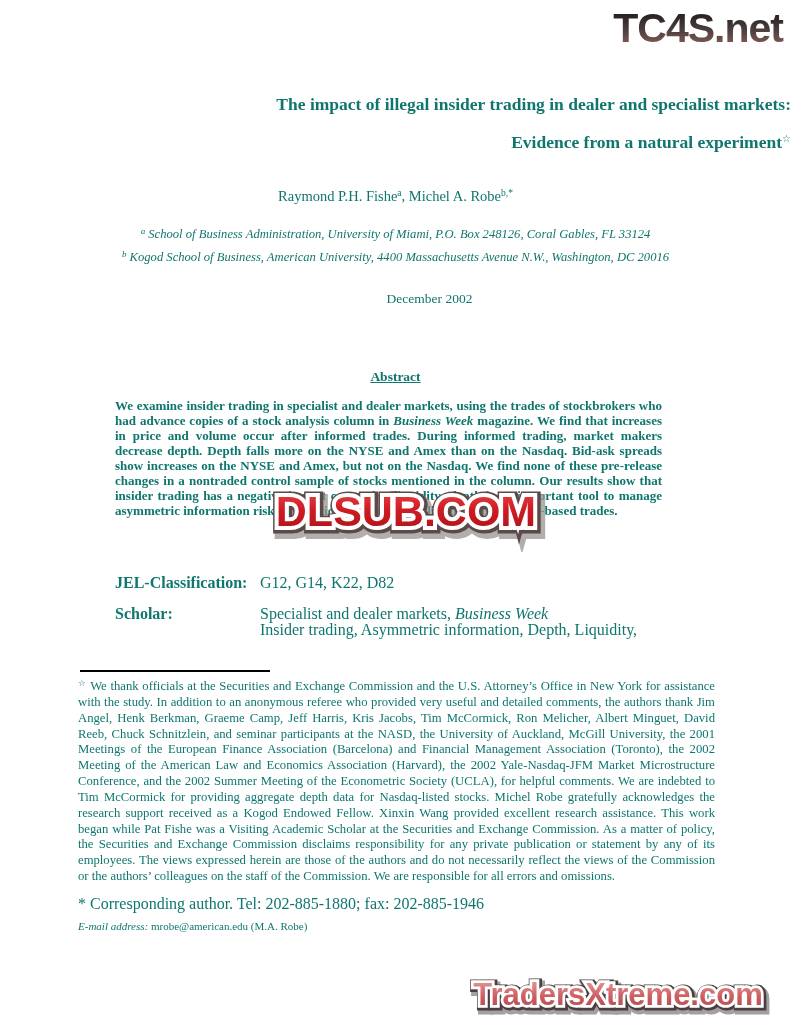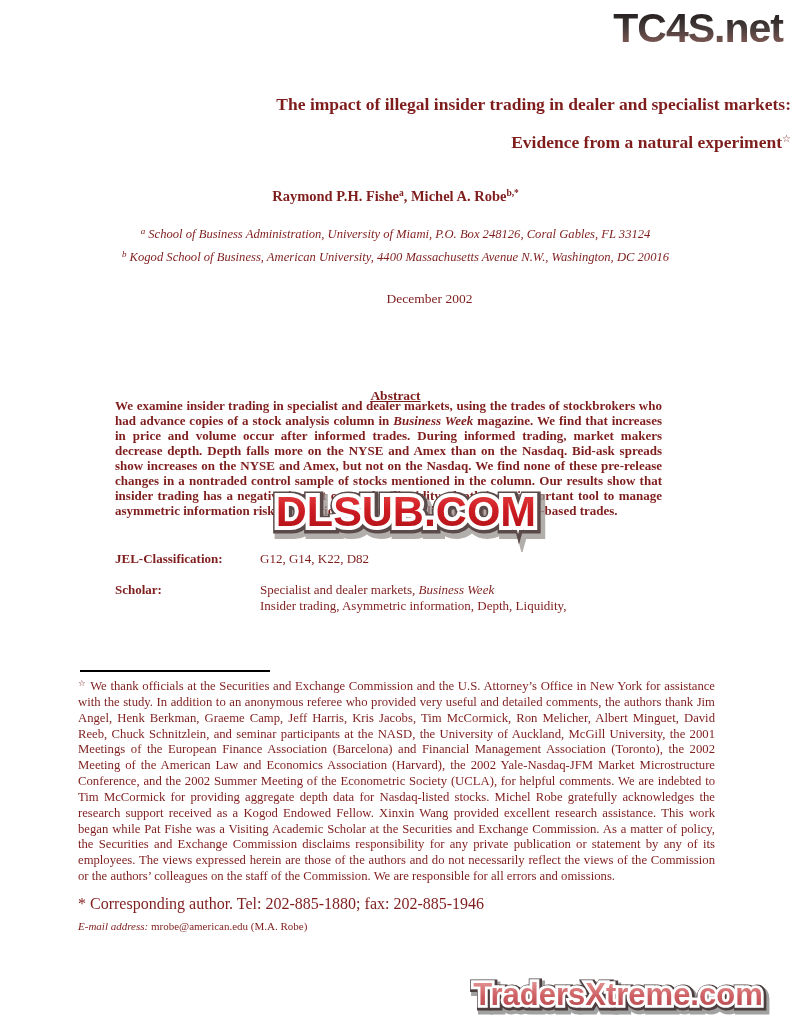--- a/index.html
+++ b/index.html
@@ -1,46 +1,46 @@
 <!DOCTYPE html>
 <html><head>
 <meta charset="utf-8">
 <style>
   html,body { margin:0; padding:0; background:#ffffff; }
   .page {
     position:relative; width:791px; height:1024px; margin:0 auto;
-    background:#ffffff; color:#7f1d1d;
+    background:#ffffff; color:#0f766e;
     font-family:"Liberation Serif", serif;
     overflow:hidden;
   }
   
   .logo-svg { position:absolute; top:0; right:4px; }
   
   .title { position:absolute; top:94px; left:0; width:100%; text-align:right;
            font-weight:bold; font-size:17.5px; line-height:20px; }
   .title .t2 { margin-top:15px; }
   .title sup { font-size:10px; vertical-align:6px; font-weight:normal; }
   
   .authors { position:absolute; top:188px; left:0; width:100%; text-align:center;
-             font-weight:bold; font-size:14.5px; }
+             font-weight:normal; font-size:14.5px; }
   .authors sup { font-size:9.5px; vertical-align:5px; }
   
   .affils { position:absolute; top:221px; left:0; width:100%; text-align:center;
             font-style:italic; font-size:12.6px; line-height:20px; }
   .affils sup { font-size:9px; vertical-align:4px; }
   
   .date { position:absolute; top:291px; left:0; width:100%; text-align:center;
           font-size:13.5px;margin-left:34px; }
   
   .abs-head { position:absolute; top:369px; left:0; width:100%; text-align:center;
-              font-weight:bold; font-size:13.5px; text-decoration:underline;margin-top:19px; }
+              font-weight:bold; font-size:13.5px; text-decoration:underline; }
   .abs-body { position:absolute; top:398px; left:115px; width:547px;
               text-align:justify; font-size:13px; line-height:15px;font-weight:bold; }
   .meta-row { position:absolute; left:115px; width:560px; display:flex;
-              font-size:13px; line-height:16.35px; }
+              font-size:16px; line-height:16.35px;margin-top:24px; }
   .meta-row .lbl { font-weight:bold; width:145px; flex:0 0 145px; }
   .jel-row { top:551px; }
   .kw-row  { top:582px; }
   
   .fn-rule { position:absolute; top:670px; left:80px; width:190px; height:0;
              border-top:2px solid #000; }
   .fn-text { position:absolute; top:676px; left:78px; width:637px;
              text-align:justify; font-size:12.7px; line-height:15.85px; }
   .fn-text sup { font-size:8.5px; vertical-align:4px; margin-right:4px; }
   .corr  { position:absolute; top:895px; left:78px; font-size:16px; }

